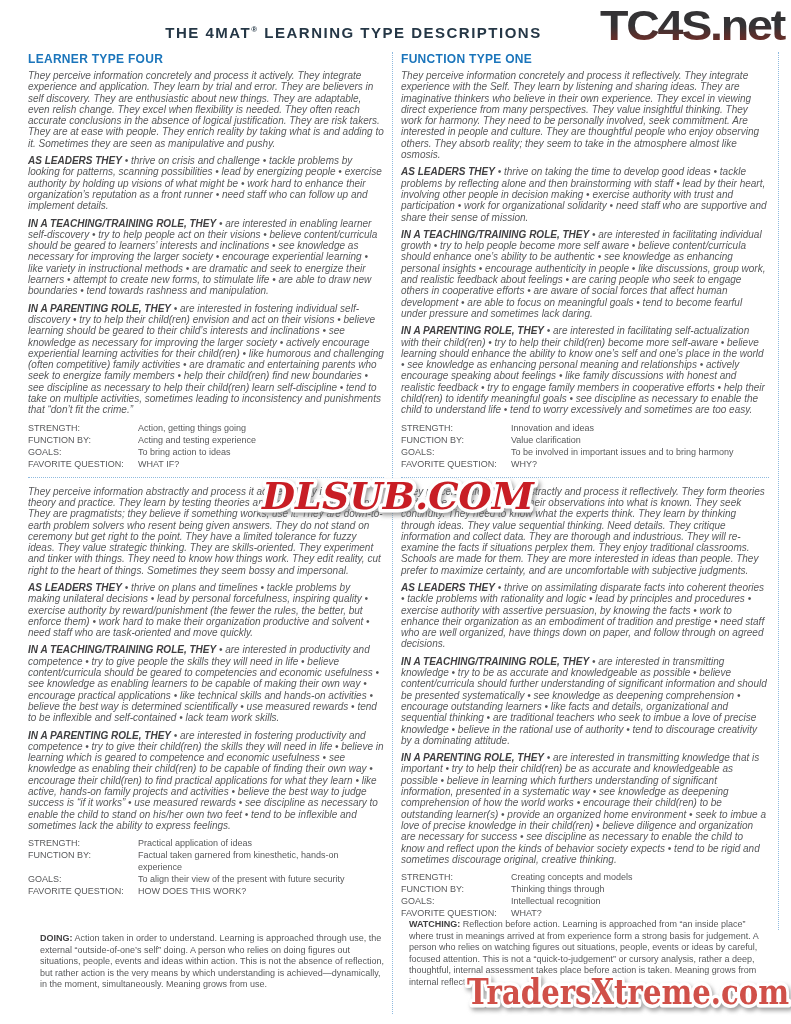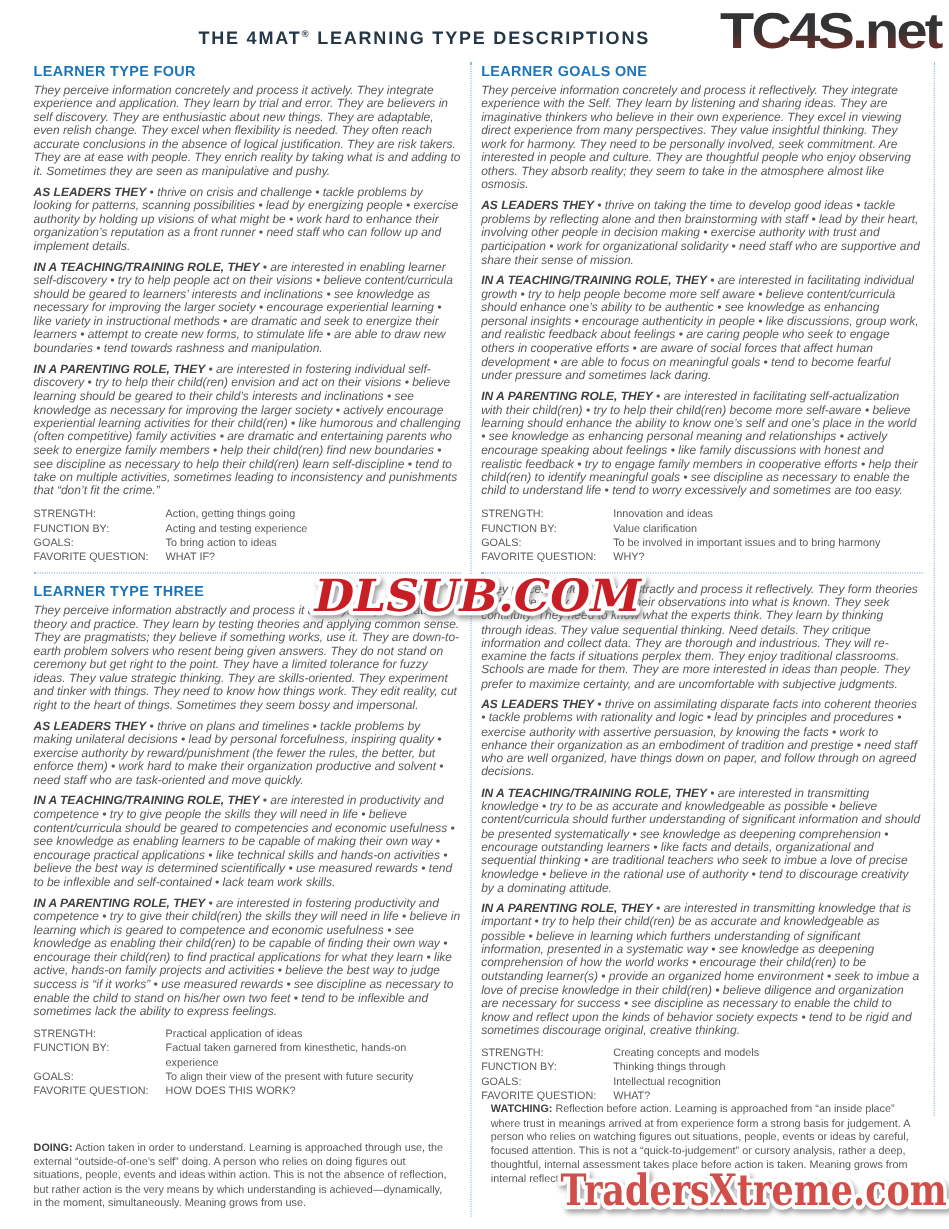--- a/index.html
+++ b/index.html
@@ -24,21 +24,21 @@
   .quad-sep { border-top:1px dotted #8fbadf; margin:7px 0 8px 0; }
   h2.quad-title {
     color:#1b75bb; font-size:12px; font-weight:bold; letter-spacing:0.3px;
     margin:0 0 4px 0;
   }
   p.body { font-size:10px; line-height:11.3px; margin:0 0 6px 0; color:#58595b;font-style:italic; }
   p.body strong { color:#414042; }
   .stats { margin:2px 0 0 0; }
   .stat-row { display:grid; grid-template-columns:110px 1fr; font-size:9px; line-height:12px; }
   .note { font-size:9px; line-height:11.5px; color:#58595b; }
-  .note-left  { margin-top:36px; width:346px; }
+  .note-left  { margin-top:36px; width:346px;margin-left:12px; }
   .note-right { margin-top:0; width:366px; padding-left:8px; }
   .note strong { color:#414042; }
   .wm { position:absolute; pointer-events:none;text-align:center; }
   .wm-tc4s    { top:2px;   right:4px; }
   .wm-dlsub   { top:468px; left:250px;font-style:italic; }
   .wm-traders { top:964px; left:456px; }
   .wm svg { display:block; }
 </style>
 </head>
 <body>
@@ -74,21 +74,20 @@
         <div class="stat-row">
             <span>FAVORITE QUESTION:</span>
             <span>WHAT IF?</span>
           </div>
       </div>
     </section>
 
     <div class="quad-sep"></div>
 
     <section>
-      <h2 class="quad-title">LEARNER TYPE THREE</h2>
       <p class="body"><span>They perceive information abstractly and process it actively. They integrate theory and practice. They learn by testing theories and applying common sense. They are pragmatists; they believe if something works, use it. They are down-to-earth problem solvers who resent being given answers. They do not stand on ceremony but get right to the point. They have a limited tolerance for fuzzy ideas. They value strategic thinking. They are skills-oriented. They experiment and tinker with things. They need to know how things work. They edit reality, cut right to the heart of things. Sometimes they seem bossy and impersonal.</span></p>
       <p class="body"><strong>AS LEADERS THEY</strong><span> • thrive on plans and timelines • tackle problems by making unilateral decisions • lead by personal forcefulness, inspiring quality • exercise authority by reward/punishment (the fewer the rules, the better, but enforce them) • work hard to make their organization productive and solvent • need staff who are task-oriented and move quickly.</span></p>
       <p class="body"><strong>IN A TEACHING/TRAINING ROLE, THEY</strong><span> • are interested in productivity and competence • try to give people the skills they will need in life • believe content/curricula should be geared to competencies and economic usefulness • see knowledge as enabling learners to be capable of making their own way • encourage practical applications • like technical skills and hands-on activities • believe the best way is determined scientifically • use measured rewards • tend to be inflexible and self-contained • lack team work skills.</span></p>
       <p class="body"><strong>IN A PARENTING ROLE, THEY</strong><span> • are interested in fostering productivity and competence • try to give their child(ren) the skills they will need in life • believe in learning which is geared to competence and economic usefulness • see knowledge as enabling their child(ren) to be capable of finding their own way • encourage their child(ren) to find practical applications for what they learn • like active, hands-on family projects and activities • believe the best way to judge success is “if it works” • use measured rewards • see discipline as necessary to enable the child to stand on his/her own two feet • tend to be inflexible and sometimes lack the ability to express feelings.</span></p>
       <div class="stats">
         <div class="stat-row">
             <span>STRENGTH:</span>
             <span>Practical application of ideas</span>
           </div>
         <div class="stat-row">
@@ -105,21 +104,21 @@
           </div>
       </div>
     </section>
 
     <p class="note note-left"><strong>DOING:</strong><span> Action taken in order to understand. Learning is approached through use, the external “outside-of-one’s self” doing. A person who relies on doing figures out situations, people, events and ideas within action. This is not the absence of reflection, but rather action is the very means by which understanding is achieved—dynamically, in the moment, simultaneously. Meaning grows from use.</span></p>
   </div>
 
   <div class="col col-right">
 
     <section>
-      <h2 class="quad-title">LEARNER GOALS ONE</h2>
+      <h2 class="quad-title">FUNCTION TYPE ONE</h2>
       <p class="body"><span>They perceive information concretely and process it reflectively. They integrate experience with the Self. They learn by listening and sharing ideas. They are imaginative thinkers who believe in their own experience. They excel in viewing direct experience from many perspectives. They value insightful thinking. They work for harmony. They need to be personally involved, seek commitment. Are interested in people and culture. They are thoughtful people who enjoy observing others. They absorb reality; they seem to take in the atmosphere almost like osmosis.</span></p>
       <p class="body"><strong>AS LEADERS THEY</strong><span> • thrive on taking the time to develop good ideas • tackle problems by reflecting alone and then brainstorming with staff • lead by their heart, involving other people in decision making • exercise authority with trust and participation • work for organizational solidarity • need staff who are supportive and share their sense of mission.</span></p>
       <p class="body"><strong>IN A TEACHING/TRAINING ROLE, THEY</strong><span> • are interested in facilitating individual growth • try to help people become more self aware • believe content/curricula should enhance one’s ability to be authentic • see knowledge as enhancing personal insights • encourage authenticity in people • like discussions, group work, and realistic feedback about feelings • are caring people who seek to engage others in cooperative efforts • are aware of social forces that affect human development • are able to focus on meaningful goals • tend to become fearful under pressure and sometimes lack daring.</span></p>
       <p class="body"><strong>IN A PARENTING ROLE, THEY</strong><span> • are interested in facilitating self-actualization with their child(ren) • try to help their child(ren) become more self-aware • believe learning should enhance the ability to know one’s self and one’s place in the world • see knowledge as enhancing personal meaning and relationships • actively encourage speaking about feelings • like family discussions with honest and realistic feedback • try to engage family members in cooperative efforts • help their child(ren) to identify meaningful goals • see discipline as necessary to enable the child to understand life • tend to worry excessively and sometimes are too easy.</span></p>
       <div class="stats">
         <div class="stat-row">
             <span>STRENGTH:</span>
             <span>Innovation and ideas</span>
           </div>
         <div class="stat-row">

